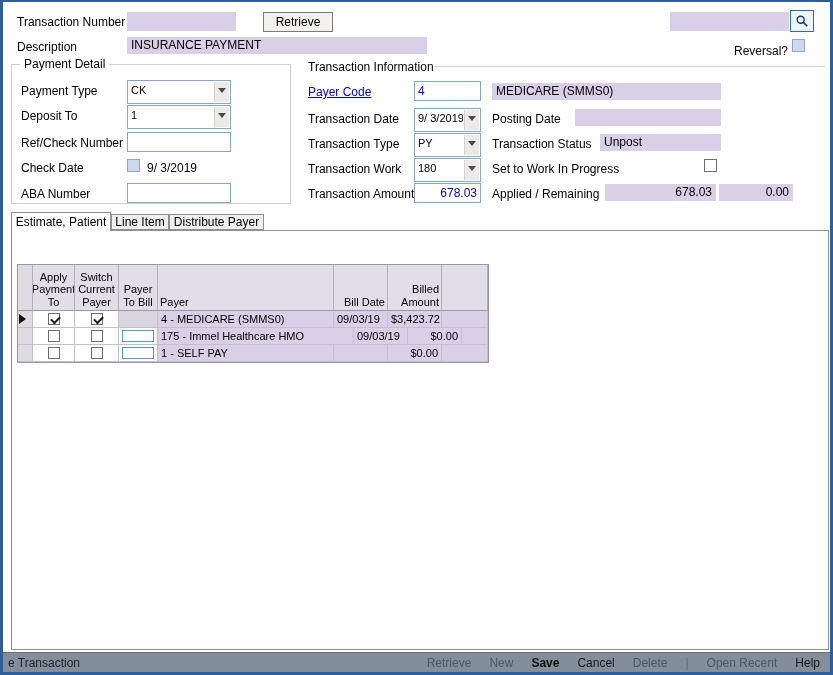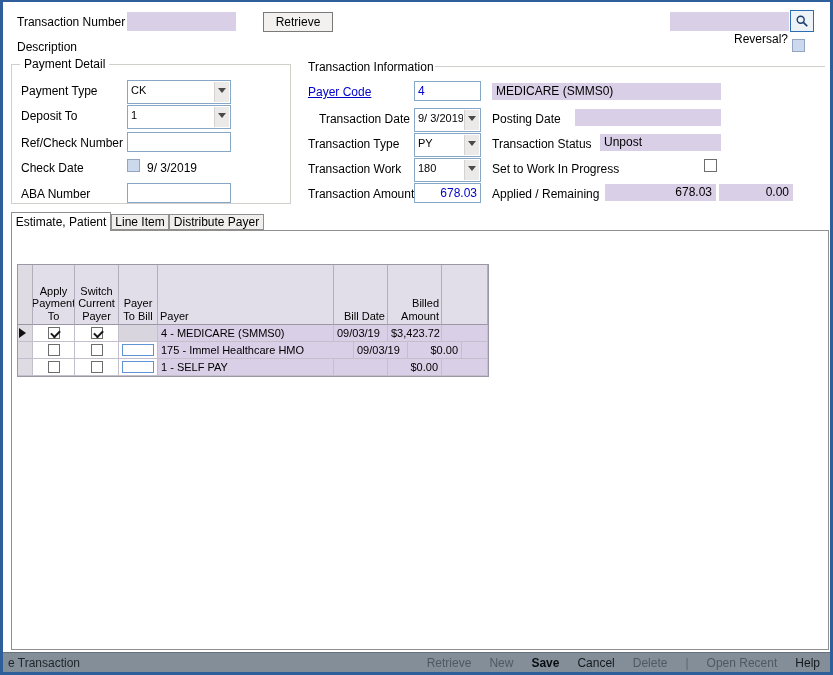--- a/index.html
+++ b/index.html
@@ -113,21 +113,22 @@
   <div class="btn" style="left:260px;top:10px;width:70px;height:20px">Retrieve</div>
   <div class="lav" style="left:667px;top:10px;width:119px;height:19px"></div>
   <div class="searchbtn" style="left:787px;top:8px;width:24px;height:22px">
     <svg width="14" height="14" viewBox="0 0 16 16">
       <circle cx="6.5" cy="6.5" r="4" fill="none" stroke="#1a3c6e" stroke-width="1.6"></circle>
       <line x1="9.6" y1="9.6" x2="14" y2="14" stroke="#1a3c6e" stroke-width="2"></line>
     </svg>
   </div>
 
   <span class="lbl" style="left:14px;top:38px">Description</span>
-  <span class="lbl" style="left:731px;top:30px">Reversal?</span>
+  <div class="lav" style="left:124px;top:35px;width:300px">INSURANCE PAYMENT</div>
+  <span class="lbl" style="left:731px;top:42px">Reversal?</span>
   <span class="cb abs dis" style="left:789px;top:37px"></span>
 
   <div class="gb" style="left:8px;top:62px;width:280px;height:140px">
     <span class="gb-title">Payment Detail</span>
   </div>
   <span class="lbl" style="left:18px;top:82px">Payment Type</span>
   <div class="combo" style="left:124px;top:78px;width:104px">
     <span class="cval">CK</span>
     <span class="carrow"></span>
   </div>
@@ -144,21 +145,21 @@
   <span class="lbl" style="left:18px;top:185px">ABA Number</span>
   <div class="inp" style="left:124px;top:181px;width:104px"></div>
 
   <span class="lbl" style="left:305px;top:58px">Transaction Information</span>
   <div class="hline" style="left:432px;top:64px;width:390px"></div>
 
   <span class="lbl link" style="left:305px;top:83px">Payer Code</span>
   <div class="inp blue" style="left:411px;top:79px;width:67px">4</div>
   <div class="lav" style="left:489px;top:81px;width:229px">MEDICARE (SMMS0)</div>
 
-  <span class="lbl" style="left:316px;top:110px">Transaction Date</span>
+  <span class="lbl" style="left:305px;top:110px">Transaction Date</span>
   <div class="combo" style="left:411px;top:106px;width:67px">
     <span class="cval">9/ 3/2019</span>
     <span class="carrow"></span>
   </div>
   <span class="lbl" style="left:489px;top:110px">Posting Date</span>
   <div class="lav" style="left:572px;top:107px;width:146px"></div>
 
   <span class="lbl" style="left:305px;top:135px">Transaction Type</span>
   <div class="combo" style="left:411px;top:131px;width:67px">
     <span class="cval">PY</span>
@@ -192,21 +193,21 @@
   <span class="lbl" style="left:233px;top:242px">Visit Number</span>
   <div class="combo" style="left:304px;top:238px;width:64px;height:19px">
     <span class="cval">1</span>
     <span class="carrow"></span>
   </div>
   <div class="btn" style="left:382px;top:237px;width:62px;height:21px">Get Visit</div>
   <span class="lbl" style="left:492px;top:242px">Apply To Tx Payer</span>
   <span class="cb abs" style="left:597px;top:240px"></span>
 
   <div class="grid" style="left:14px;top:262px;width:472px">
-    <div class="g-row" style="height:60px">
+    <div class="g-row" style="height:46px">
       <div class="g-c g-h g-sel" style="width:15px"></div>
       <div class="g-c g-h" style="width:42px">Apply Payment To</div>
       <div class="g-c g-h" style="width:44px">Switch Current Payer</div>
       <div class="g-c g-h" style="width:39px">Payer To Bill</div>
       <div class="g-c g-h g-h-left" style="width:176px">Payer</div>
       <div class="g-c g-h g-h-right" style="width:54px">Bill Date</div>
       <div class="g-c g-h g-h-right" style="width:54px">Billed Amount</div>
       <div class="g-c g-h" style="flex:1"></div>
     </div>
 

